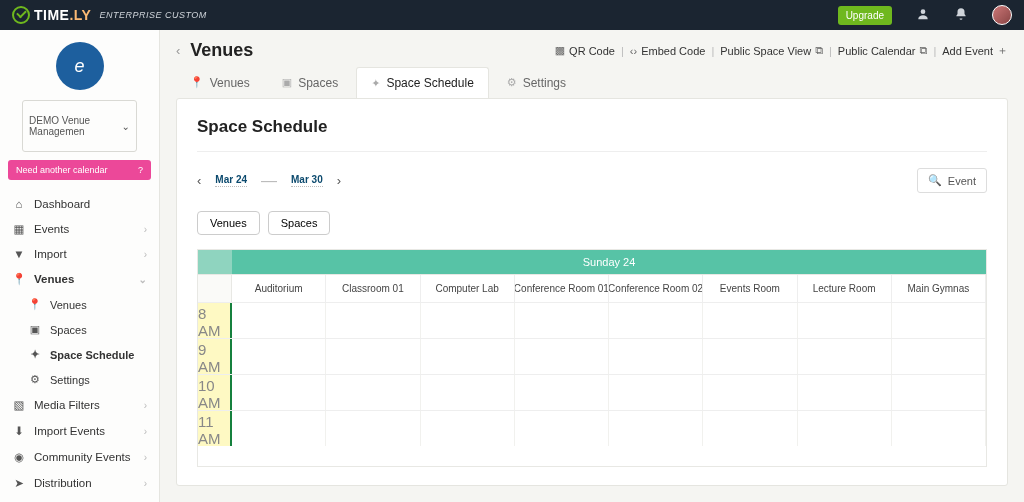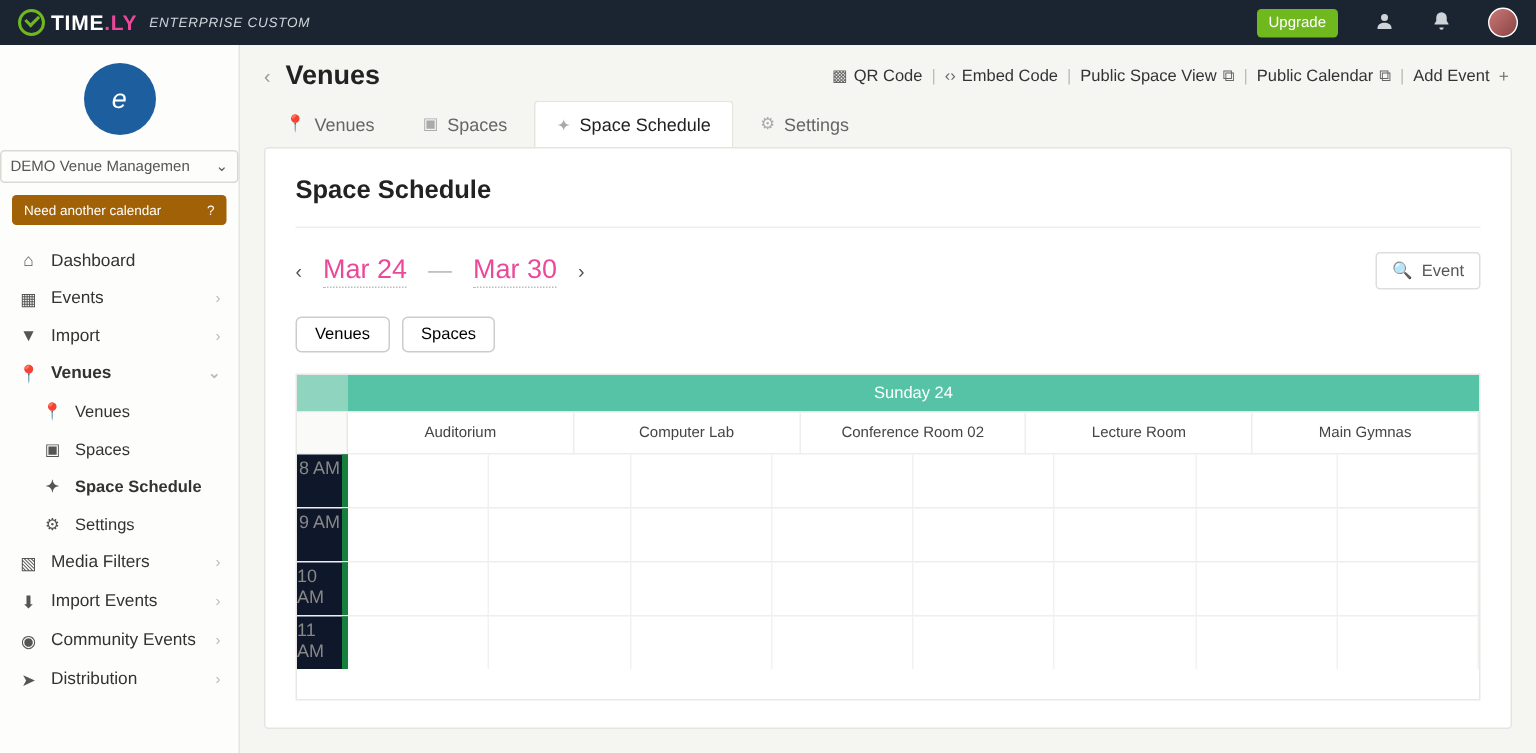--- a/index.html
+++ b/index.html
@@ -3,32 +3,32 @@
 <meta charset="utf-8">
 <style>
 *{box-sizing:border-box;margin:0;padding:0;font-family:Arial,Helvetica,sans-serif}
 body{width:1024px;height:502px;overflow:hidden;background:#f5f5f2}
 
 .topbar{height:30px;background:#1b2531;display:flex;align-items:center;padding:0 12px;color:#fff}
 .logo{display:flex;align-items:center;gap:4px}
 .logo-mark{width:18px;height:18px;border:2.5px solid #6fb81e;border-radius:50%;position:relative}
 .logo-mark::after{content:"";position:absolute;left:3px;top:2px;width:7px;height:4px;border-left:2.5px solid #6fb81e;border-bottom:2.5px solid #6fb81e;transform:rotate(-45deg)}
 .logo-text{font-weight:700;letter-spacing:.5px;font-size:14px;color:#fff}
-.logo-text .ly{color:#ec4899}
+.logo-text .ly{color:#fdba74}
 .logo-sub{font-size:9px;font-style:italic;letter-spacing:.5px;margin-left:4px;color:#cfd4da}
 .topbar-right{margin-left:auto;display:flex;align-items:center;gap:24px}
 .upgrade{background:#6fb81e;color:#fff;font-size:10px;padding:4px 8px;border-radius:3px;border:none;cursor:pointer}
 .top-icon{color:#cfd4da;font-size:14px;cursor:pointer}
 .avatar{width:20px;height:20px;border-radius:50%;background:linear-gradient(135deg,#c77 0%,#844 100%);border:1px solid #fff}
 
 .layout{display:flex;height:calc(100% - 30px)}
 .sidebar{width:160px;background:#fdfdfc;border-right:1px solid #e5e5e0;display:flex;flex-direction:column}
 .brand-circle{width:48px;height:48px;border-radius:50%;background:#1d5f9e;margin:12px auto 10px;display:flex;align-items:center;justify-content:center;color:#fff;font-style:italic;font-size:18px}
-.workspace-select{margin:0 0 8px;border:1px solid #d9d9d4;border-radius:3px;padding:4px 6px;font-size:10px;color:#555;display:flex;align-items:center;justify-content:space-between;cursor:pointer}
-.calendar-pill{margin:0 8px 12px;background:#a16207;color:#fff;font-size:9px;padding:5px 8px;border-radius:3px;display:flex;align-items:flex-start;justify-content:space-between;cursor:pointer}
+.workspace-select{margin:0 22px 8px;border:1px solid #d9d9d4;border-radius:3px;padding:14px 6px;font-size:10px;color:#555;display:flex;align-items:center;justify-content:space-between;cursor:pointer}
+.calendar-pill{margin:0 8px 12px;background:#ec4899;color:#fff;font-size:9px;padding:5px 8px;border-radius:3px;display:flex;align-items:flex-start;justify-content:space-between;cursor:pointer}
 .nav{list-style:none;font-size:11.5px;color:#333}
 .nav li{display:flex;align-items:center;padding:6px 12px;cursor:pointer;position:relative}
 .nav li .chev{margin-left:auto;color:#bbb;font-size:10px}
 .nav li .nicon{width:14px;display:inline-block;text-align:center;margin-right:8px;color:#555}
 .nav li.bold{font-weight:700}
 .nav .sub{padding-left:28px;font-size:11px;font-weight:400}
 .nav .sub.active{font-weight:700}
 
 .main{flex:1;display:flex;flex-direction:column;overflow:hidden}
 .page-head{display:flex;align-items:center;padding:10px 16px 6px}
@@ -40,35 +40,35 @@
 .head-tools .tiny{font-size:11px;color:#666}
 .tabs{display:flex;padding:0 16px;gap:4px;font-size:12px;color:#666}
 .tab{display:flex;align-items:center;gap:6px;padding:8px 14px;cursor:pointer;border-radius:3px 3px 0 0}
 .tab.active{background:#fff;color:#222;border:1px solid #e5e5e0;border-bottom:none}
 .tab .ticon{color:#aaa;font-size:11px}
 .panel{background:#fff;margin:0 16px 16px;border:1px solid #e5e5e0;border-radius:3px;padding:18px 20px;flex:1;overflow:hidden;display:flex;flex-direction:column}
 .panel-title{font-size:17px;font-weight:700;color:#222;margin-bottom:6px}
 .panel-hr{border:none;border-top:1px solid #eee;margin:8px 0 16px}
 .daterow{display:flex;align-items:center;gap:14px}
 .daterow .navbtn{color:#555;font-size:13px;cursor:pointer}
-.daterow .date{font-size:18px;font-weight:400;color:#ec4899;border-bottom:1px dotted #bbb;padding-bottom:1px}
+.daterow .date{font-size:10px;font-weight:700;color:#0c4a6e;border-bottom:1px dotted #bbb;padding-bottom:1px}
 .daterow .dash{color:#bbb}
 .daterow .search{margin-left:auto;border:1px solid #ddd;border-radius:3px;padding:5px 10px;font-size:11px;color:#555;display:flex;align-items:center;gap:6px;cursor:pointer}
 .toggle-row{margin-top:18px;display:flex;gap:8px}
 .toggle{border:1px solid #ccc;border-radius:4px;background:#fff;padding:5px 12px;font-size:11px;cursor:pointer}
 
 .sched{margin-top:14px;border:1px solid #e8e8e4;display:flex;flex-direction:column;flex:1;overflow:hidden}
 .sched-dayhead{height:24px;background:#57c3a6;display:flex}
 .sched-dayhead .daycell{flex:1;color:#fff;font-size:11px;display:flex;align-items:center;justify-content:center}
 .sched-colhead{display:flex;height:28px;border-top:1px solid #e8e8e4}
 .timecol{width:34px;border-right:1px solid #e8e8e4;background:#fafaf8}
 .roomcell{flex:1;font-size:10px;color:#444;display:flex;align-items:center;justify-content:center;border-right:1px solid #eee;min-width:0;white-space:nowrap;overflow:hidden;padding:0 2px}
 .sched-body{flex:1;overflow:hidden}
 .hour-row{display:flex;height:36px;border-top:1px solid #eee}
-.hour-label{width:34px;font-size:12px;color:#888;display:flex;align-items:flex-start;justify-content:center;padding-top:2px;border-right:4px solid #15803d;background:#0f172a}
+.hour-label{width:34px;font-size:15px;color:#888;display:flex;align-items:flex-start;justify-content:center;padding-top:2px;border-right:2px solid #15803d;background:#fef9c3}
 .hour-cell{flex:1;border-right:1px solid #f1f1ee}
 .corner{width:34px;height:24px;background:#8fd4bf}
 </style>
 </head>
 <body>
 
 <div class="topbar">
   <div class="logo">
     <span class="logo-mark"></span>
     <span class="logo-text"><span>TIME</span><span class="ly">.LY</span></span>
@@ -233,22 +233,25 @@
       </div>
 
       <div class="sched">
         <div class="sched-dayhead">
           <div class="corner"></div>
           <div class="daycell">Sunday 24</div>
         </div>
         <div class="sched-colhead">
           <div class="timecol"></div>
           <div class="roomcell">Auditorium</div>
+          <div class="roomcell">Classroom 01</div>
           <div class="roomcell">Computer Lab</div>
+          <div class="roomcell">Conference Room 01</div>
           <div class="roomcell">Conference Room 02</div>
+          <div class="roomcell">Events Room</div>
           <div class="roomcell">Lecture Room</div>
           <div class="roomcell">Main Gymnas</div>
         </div>
         <div class="sched-body">
           <div class="hour-row">
             <div class="hour-label">8 AM</div>
             <div class="hour-cell"></div>
               <div class="hour-cell"></div>
               <div class="hour-cell"></div>
               <div class="hour-cell"></div>

